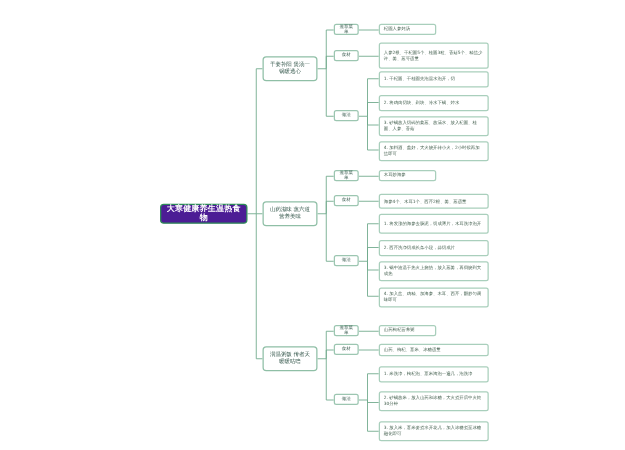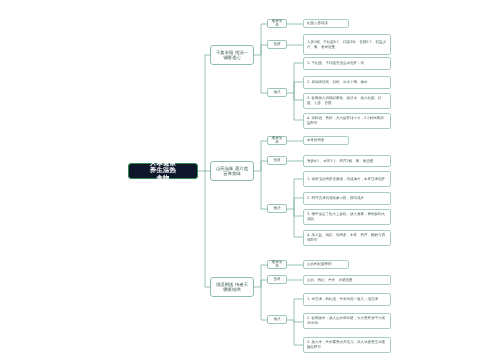--- a/index.html
+++ b/index.html
@@ -9,31 +9,31 @@
     font-family:"DejaVu Sans","Liberation Sans",sans-serif;
     overflow:hidden;
   }
   #canvas{position:relative;width:500px;height:360px;}
   svg.links{position:absolute;left:0;top:0;width:500px;height:360px;pointer-events:none;}
 
   .node{position:absolute;box-sizing:border-box;}
 
   
   .root{
-    background:#0f172a;
+    background:#4c1d95;
     border:1px solid #2E8B57;
     border-radius:3px;
     color:#ffffff;
     font-size:6.4px;
     font-weight:bold;
     letter-spacing:.2px;
     display:flex;align-items:center;justify-content:center;
     text-align:center;
     line-height:1.1;
-    padding:2px 19px;
+    padding:2px 3px;
   }
   
   .branch{
     background:#ffffff;
     border:1px solid #8FBFA6;
     border-radius:3px;
     color:#33564a;
     font-size:4.4px;
     display:flex;align-items:center;justify-content:center;
     text-align:center;

